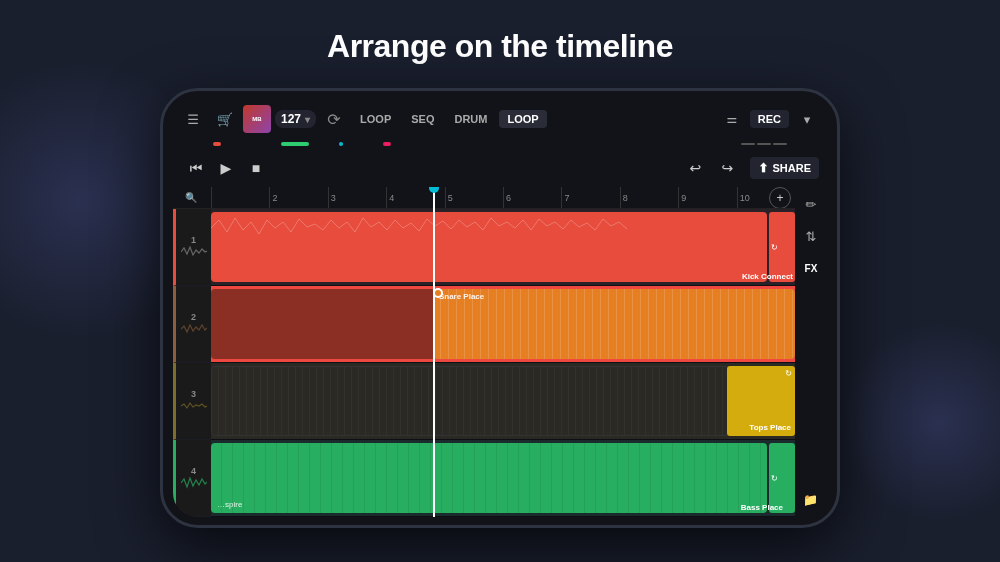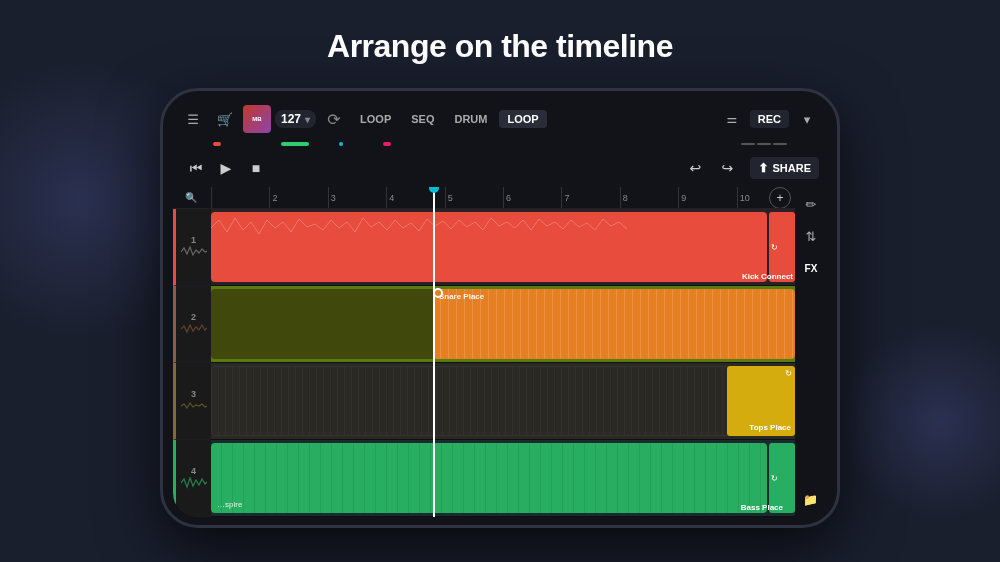--- a/index.html
+++ b/index.html
@@ -565,21 +565,21 @@
               </svg>
             </div>
           </div>
 
           <div class="clip" style="right:0;width:26px;background:#e74c3c;border-radius:3px;">
             <span class="clip-icon" style="position:static;font-size:8px;color:white;padding:2px;">↻</span>
           </div>
           <div style="position:absolute;right:0;bottom:4px;color:white;font-size:8px;font-weight:700;padding-right:2px;margin-top:24px;">Kick Connect</div>
         </div>
 
-        <div class="track-row" style="background:#4d7c0f;">
+        <div class="track-row" style="background:#ef4444;">
           <div class="track-bg track-2-bg"></div>
 
           <div style="position:absolute;top:3px;bottom:3px;left:0;right:0;background:rgba(40,20,5,0.5);border-radius:4px;"></div>
 
           <div class="clip" style="left:38%;right:0;background:#e67e22;">
             <div class="clip-lines orange-clip-pattern" style="position:absolute;top:0;left:0;right:0;bottom:0;"></div>
             <span style="position:absolute;top:3px;left:6px;font-size:8px;color:rgba(255,255,255,0.9);font-weight:700;">Snare Place</span>
           </div>
           <div style="position:absolute;left:38%;top:2px;">
             <div style="width:10px;height:10px;background:#e67e22;border-radius:50%;border:2px solid white;"></div>

